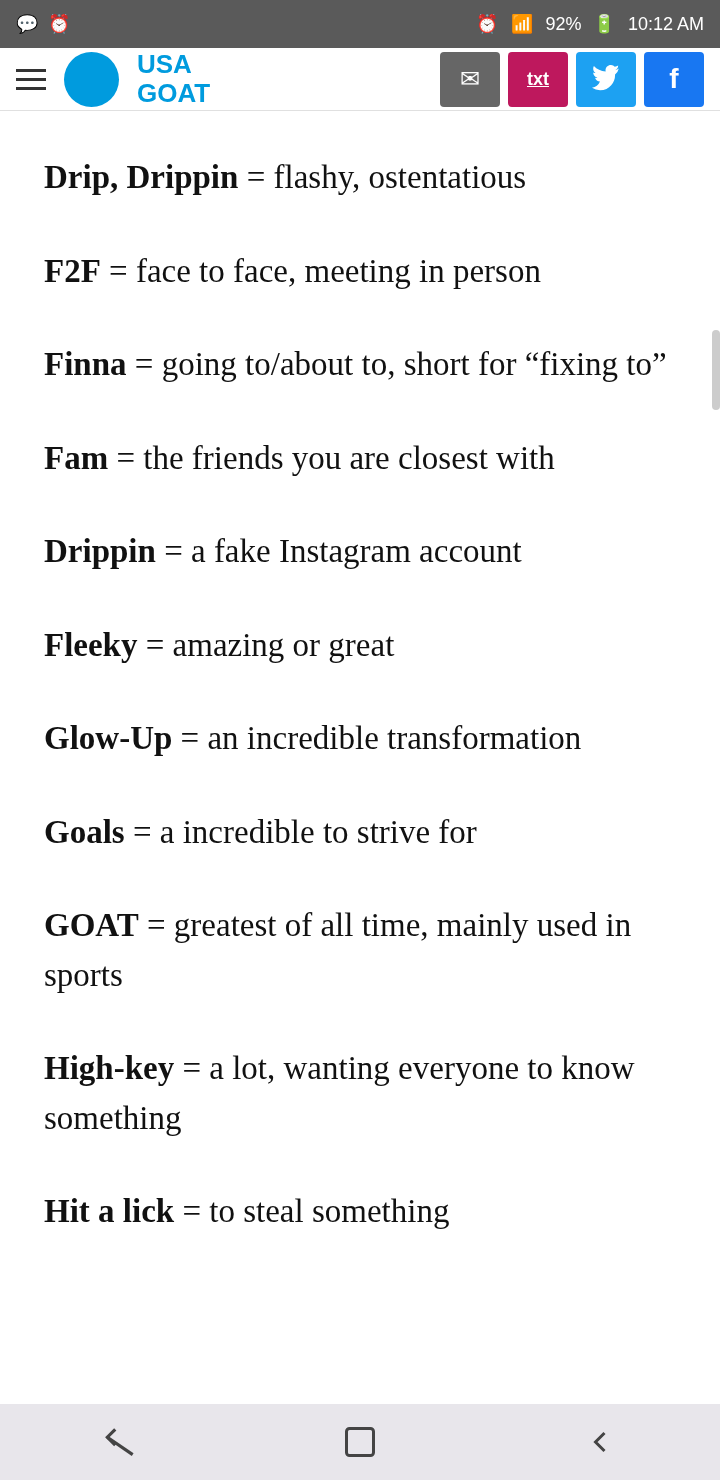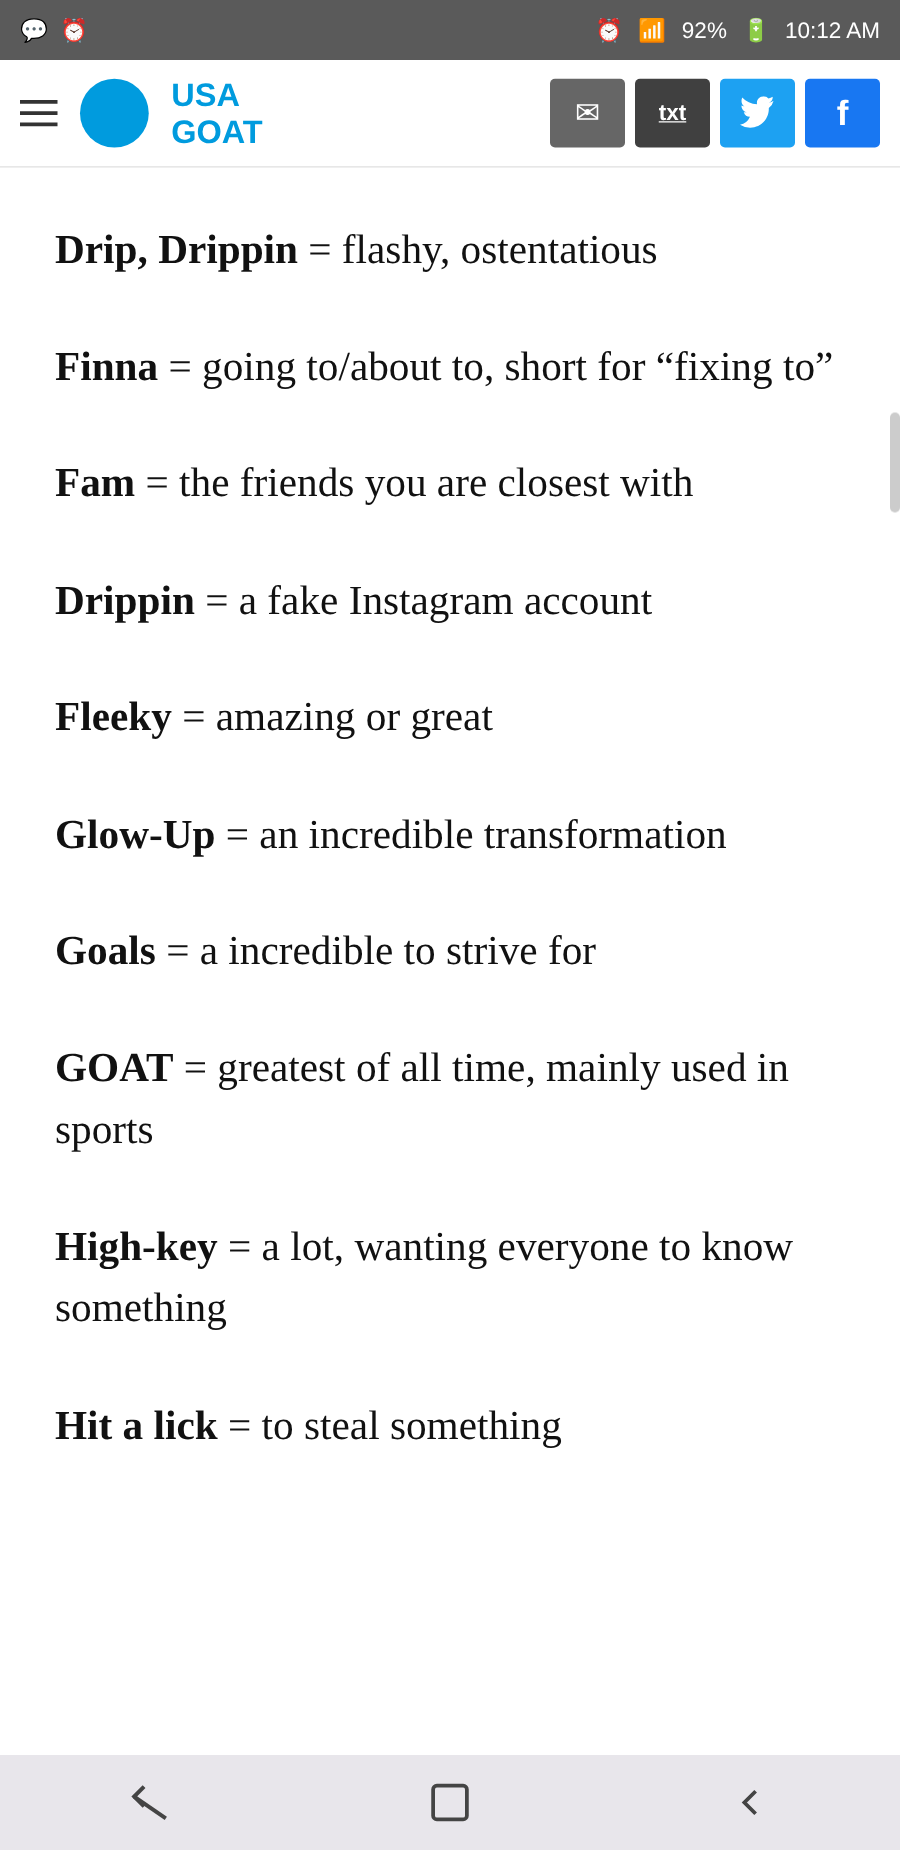--- a/index.html
+++ b/index.html
@@ -37,21 +37,21 @@
       align-items: center;
     }
     .status-icon { font-size: 18px; }
 
     
     .navbar {
       display: flex;
       align-items: center;
       justify-content: space-between;
       padding: 0 16px;
-      height: 86px;
+      height: 63px;
       background: #fff;
       border-bottom: 1px solid #e0e0e0;
     }
     .navbar-left {
       display: flex;
       align-items: center;
       gap: 18px;
     }
     .hamburger {
       display: flex;
@@ -87,21 +87,21 @@
       height: 55px;
       display: flex;
       align-items: center;
       justify-content: center;
       font-size: 24px;
       color: #fff;
       cursor: pointer;
       border-radius: 4px;
     }
     .share-email { background: #666; }
-    .share-sms { background: #404040; text-decoration: underline; }
+    .share-sms { background: #be185d; text-decoration: underline; }
     .share-twitter { background: #1da1f2; }
     .share-facebook { background: #1877f2; }
 
     
     .content {
       padding: 20px 44px 20px 44px;
     }
     .term-block {
       padding: 22px 0;
       line-height: 1.5;
@@ -193,20 +193,23 @@
 
 <div class="scroll-hint"></div>
 
 <div class="content">
 
   <div class="term-block">
     <span class="term">Drip, Drippin</span><span class="definition"> = flashy, ostentatious</span>
   </div>
 
 
+  <div class="term-block">
+    <span class="term">F2F</span><span class="definition"> = face to face, meeting in person</span>
+  </div>
 
   <div class="term-block">
     <span class="term">Finna</span><span class="definition"> = going to/about to, short for “fixing to”</span>
   </div>
 
   <div class="term-block">
     <span class="term">Fam</span><span class="definition"> = the friends you are closest with</span>
   </div>
 
   <div class="term-block">

